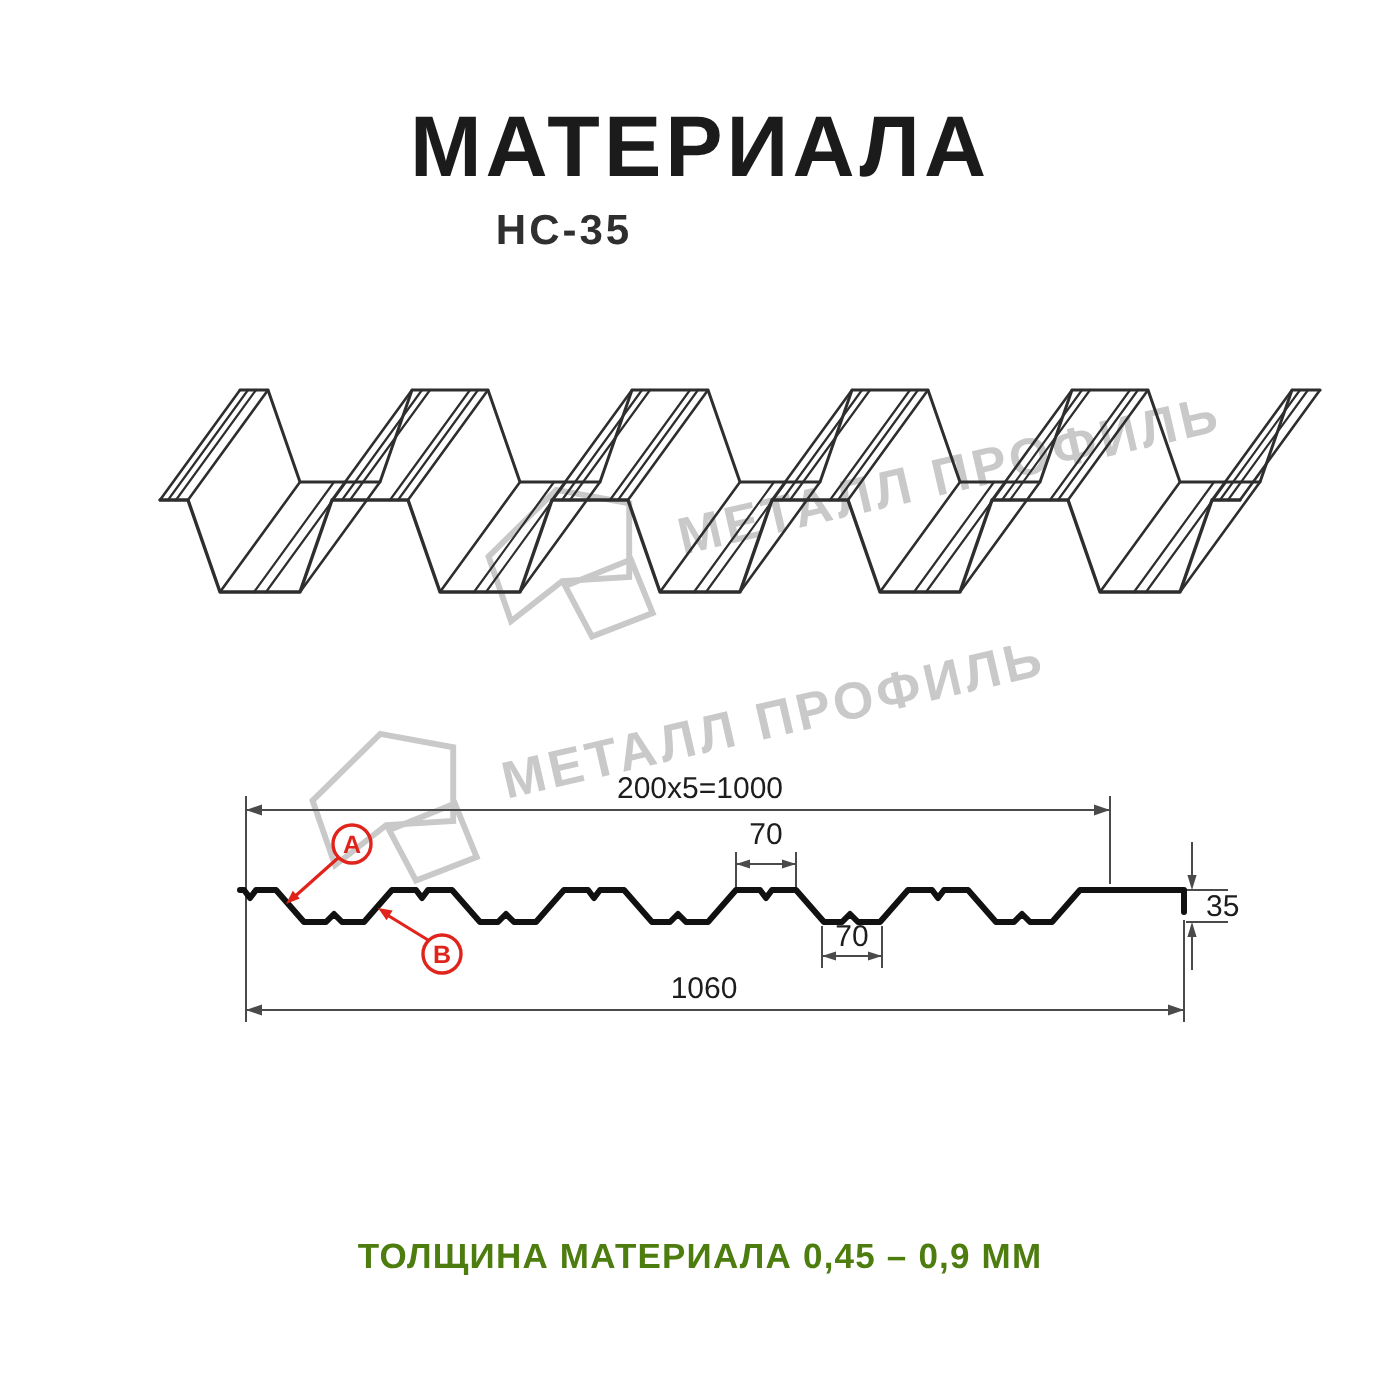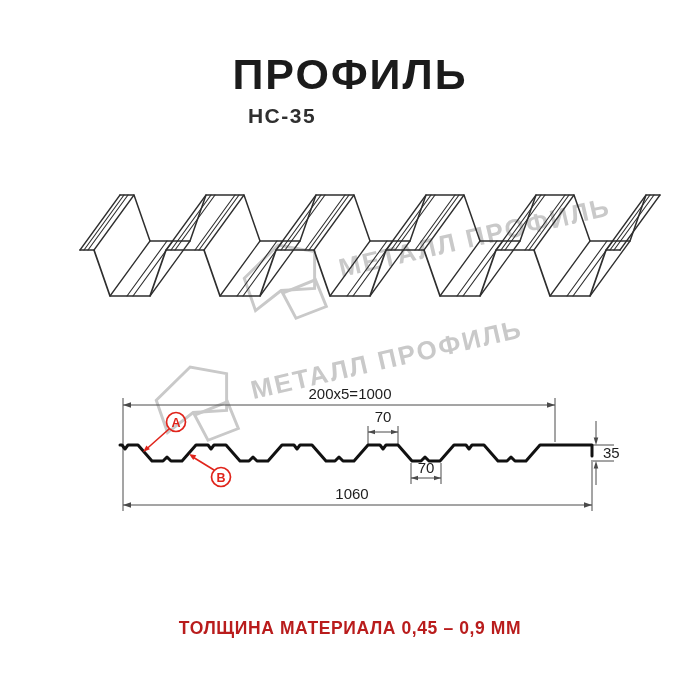--- a/index.html
+++ b/index.html
@@ -10,21 +10,21 @@
   .title{
     position:absolute;left:0;top:50px;width:700px;text-align:center;
     font-size:43px;font-weight:700;letter-spacing:2px;color:#1b1b1b;
   }
   .subtitle{
     position:absolute;left:0;top:104px;width:564px;text-align:center;
     font-size:21px;font-weight:700;letter-spacing:1.5px;color:#2f2f2f;
   }
   .footer-note{
     position:absolute;left:0;top:618px;width:700px;text-align:center;
-    font-size:17.5px;font-weight:700;letter-spacing:0.6px;color:#b91c1c;
+    font-size:17.5px;font-weight:700;letter-spacing:0.6px;color:#4d7c0f;
   }
   .watermark{
     position:absolute;display:flex;align-items:center;gap:12px;
     color:#c9c9c9;font-weight:700;font-size:26px;letter-spacing:2px;
     white-space:nowrap;transform:rotate(-13deg);transform-origin:left center;
     z-index:1;user-select:none;
   }
   #wm1{left:238px;top:250px;}
   #wm2{left:150px;top:372px;}
   .wm-logo{flex:0 0 auto;}
@@ -173,17 +173,17 @@
         <g>
           <circle cx="221" cy="477" r="9.5" fill="none" stroke="#e0241b" stroke-width="1.7"></circle>
           <text class="marker-text" x="221" y="481.5" text-anchor="middle">B</text>
           <path d="M214,470 L192,456.5" stroke="#e0241b" stroke-width="1.6" fill="none"></path>
           <path d="M189,454 L196.3,455.3 193.3,460.1 Z" fill="#e0241b" stroke="none"></path>
         </g>
       </g>
     </g>
   </svg>
 
-  <div class="title">ПРОФИЛЬ</div>
+  <div class="title">МАТЕРИАЛА</div>
   <div class="subtitle">НС-35</div>
   <div class="footer-note">ТОЛЩИНА МАТЕРИАЛА 0,45 – 0,9 ММ</div>
 
 </div>
 
 </body></html>

